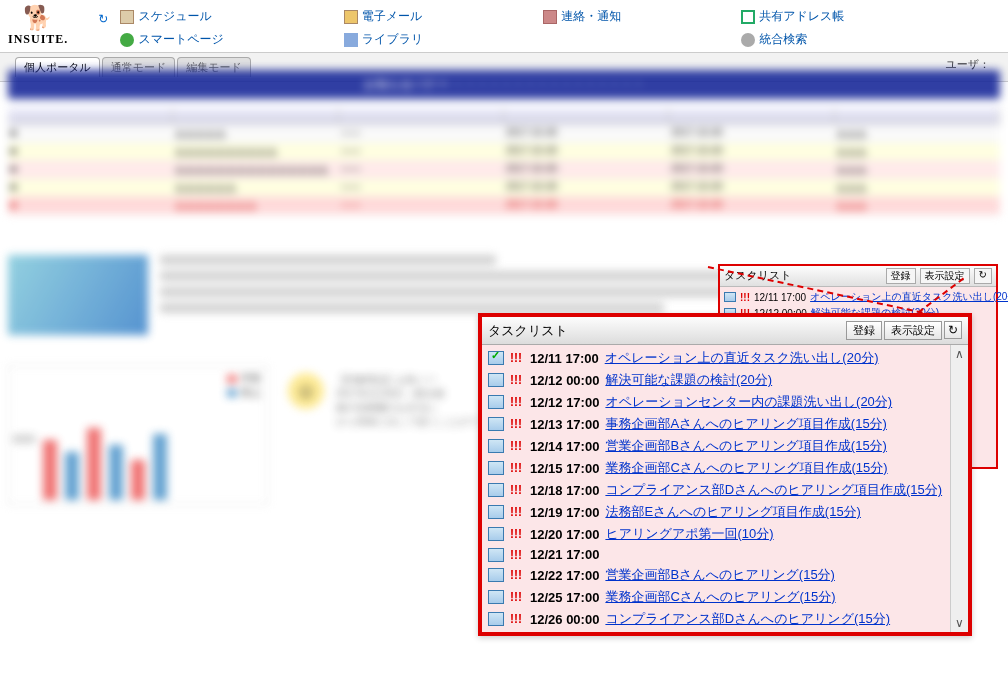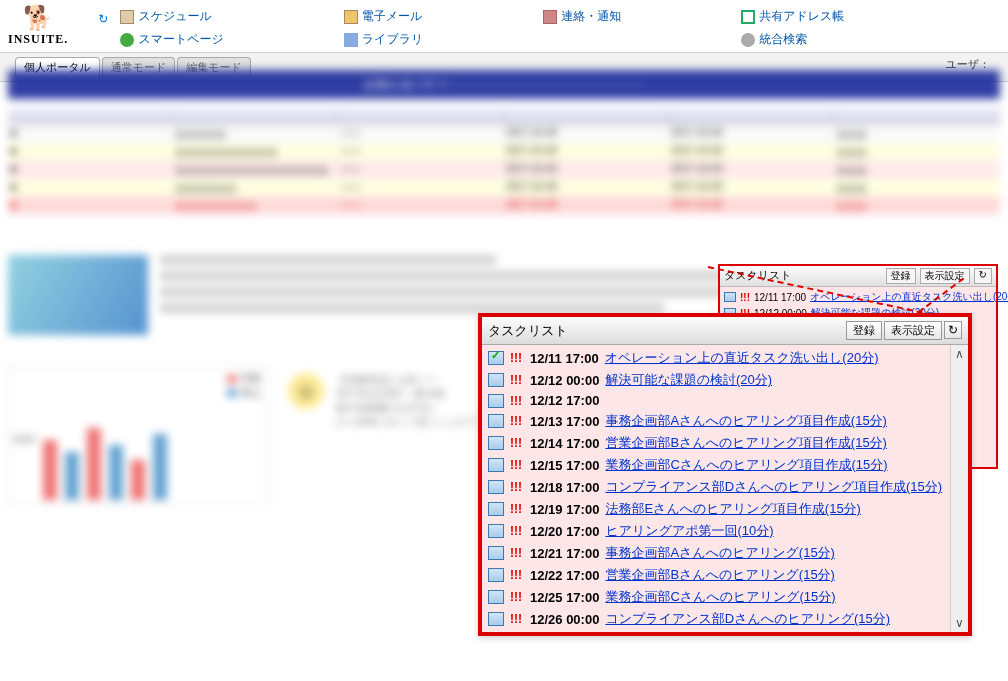--- a/index.html
+++ b/index.html
@@ -438,20 +438,21 @@
         <div class="tp-row">
           <span class="ticon"></span>
           <span class="excl">!!!</span>
           <span class="dt">12/12 00:00</span> 
           <a href="#">解決可能な課題の検討(20分)</a>
         </div>
         <div class="tp-row">
           <span class="ticon"></span>
           <span class="excl">!!!</span>
           <span class="dt">12/12 17:00</span> 
+          <a href="#">オペレーションセンター内の課題洗い出し(20分)</a>
         </div>
         <div class="tp-row">
           <span class="ticon"></span>
           <span class="excl">!!!</span>
           <span class="dt">12/13 17:00</span> 
           <a href="#">事務企画部Aさんへのヒアリング項目作成(15分)</a>
         </div>
         <div class="tp-row">
           <span class="ticon"></span>
           <span class="excl">!!!</span>
@@ -479,21 +480,20 @@
         <div class="tp-row">
           <span class="ticon"></span>
           <span class="excl">!!!</span>
           <span class="dt">12/20 17:00</span> 
           <a href="#">ヒアリングアポ第一回(10分)</a>
         </div>
         <div class="tp-row">
           <span class="ticon"></span>
           <span class="excl">!!!</span>
           <span class="dt">12/21 17:00</span> 
-          <a href="#">事務企画部Aさんへのヒアリング(15分)</a>
         </div>
         <div class="tp-row">
           <span class="ticon"></span>
           <span class="excl">!!!</span>
           <span class="dt">12/22 17:00</span> 
           <a href="#">営業企画部Bさんへのヒアリング(15分)</a>
         </div>
         <div class="tp-row">
           <span class="ticon"></span>
           <span class="excl">!!!</span>

